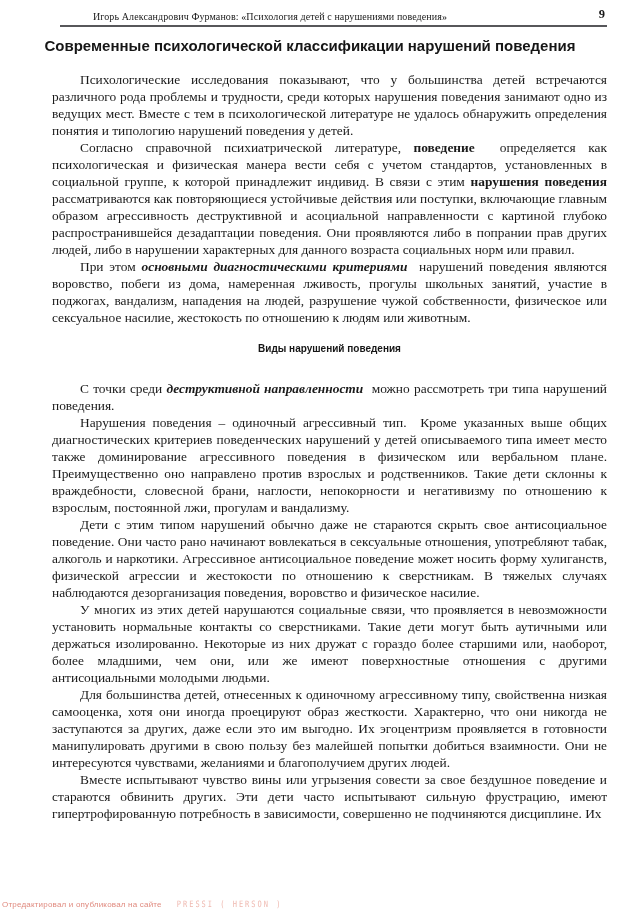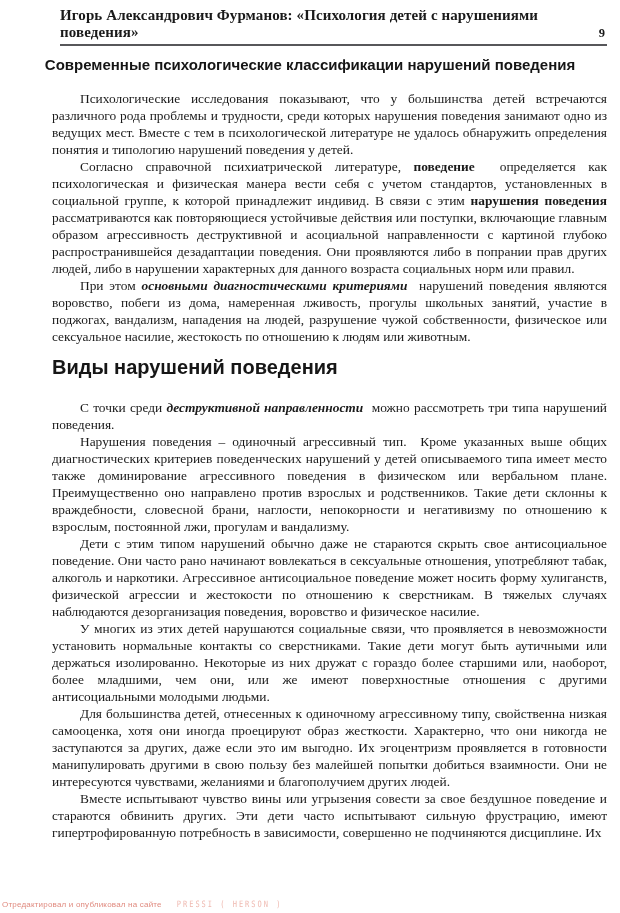--- a/index.html
+++ b/index.html
@@ -18,23 +18,24 @@
   }
   .running-head {
     margin: 7px 13px 0 60px;
     display: flex;
     justify-content: space-between;
     align-items: flex-end;
     border-bottom: 2px solid #57575a;
     padding-bottom: 3px;
   }
   .running-head .book-title {
-    font-size: 15px;
-    font-weight: bold;
+    font-size: 10px;
+    font-weight: normal;
     letter-spacing: 0.1px;
+    margin-left: 33px;
   }
   .running-head .page-num {
     font-size: 12.5px;
     font-weight: bold;
     padding-right: 2px;
   }
   .doc-title {
     margin: 10px 20px 17px 20px;
     text-align: center;
     font-family: "Liberation Sans", "DejaVu Sans", sans-serif;
@@ -47,24 +48,25 @@
     font-size: 13.4px;
     line-height: 17px;
     text-align: justify;
   }
   .body-text p.para {
     margin: 0;
     text-indent: 28px;
   }
   .subheading {
     margin: 14px 0 23px 0;
+    text-align: center;
     text-indent: 0;
     font-family: "Liberation Sans", "DejaVu Sans", sans-serif;
     font-weight: bold;
-    font-size: 20px;
+    font-size: 10px;
     color: #161616;
   }
   .run-bold { font-weight: bold; }
   .run-italic { }
   .run-bolditalic { font-weight: bold; font-style: italic; }
   .watermark {
     position: absolute;
     left: 2px;
     bottom: 4px;
     font-family: "Liberation Sans", "DejaVu Sans", sans-serif;
@@ -86,21 +88,21 @@
 </head>
 <body>
 
 <div class="page">
 
   <div class="running-head">
     <span class="book-title">Игорь Александрович Фурманов: «Психология детей с нарушениями поведения»</span>
     <span class="page-num">9</span>
   </div>
 
-  <div class="doc-title">Современные психологические классификации нарушений поведения</div>
+  <div class="doc-title">Современные психологической классификации нарушений поведения</div>
 
   <div class="body-text">
       <p class="para"><span>Психологические исследования показывают, что у большинства детей встречаются различного рода проблемы и трудности, среди которых нарушения поведения занимают одно из ведущих мест. Вместе с тем в психологической литературе не удалось обнаружить определения понятия и типологию нарушений поведения у детей.</span></p>
       <p class="para"><span>Согласно справочной психиатрической литературе, </span><span class="run-bold">поведение</span><span>&nbsp; определяется как психологическая и физическая манера вести себя с учетом стандартов, установленных в социальной группе, к которой принадлежит индивид. В связи с этим </span><span class="run-bold">нарушения поведения</span><span> рассматриваются как повторяющиеся устойчивые действия или поступки, включающие главным образом агрессивность деструктивной и асоциальной направленности с картиной глубоко распространившейся дезадаптации поведения. Они проявляются либо в попрании прав других людей, либо в нарушении характерных для данного возраста социальных норм или правил.</span></p>
       <p class="para"><span>При этом </span><span class="run-bolditalic">основными диагностическими критериями</span><span>&nbsp; нарушений поведения являются воровство, побеги из дома, намеренная лживость, прогулы школьных занятий, участие в поджогах, вандализм, нападения на людей, разрушение чужой собственности, физическое или сексуальное насилие, жестокость по отношению к людям или животным.</span></p>
       <div class="subheading">Виды нарушений поведения</div>
       <p class="para"><span>С точки среди </span><span class="run-bolditalic">деструктивной направленности</span><span>&nbsp; можно рассмотреть три типа нарушений поведения.</span></p>
       <p class="para"><span class="run-italic">Нарушения поведения – одиночный агрессивный тип.</span><span>&nbsp; Кроме указанных выше общих диагностических критериев поведенческих нарушений у детей описываемого типа имеет место также доминирование агрессивного поведения в физическом или вербальном плане. Преимущественно оно направлено против взрослых и родственников. Такие дети склонны к враждебности, словесной брани, наглости, непокорности и негативизму по отношению к взрослым, постоянной лжи, прогулам и вандализму.</span></p>
       <p class="para"><span>Дети с этим типом нарушений обычно даже не стараются скрыть свое антисоциальное поведение. Они часто рано начинают вовлекаться в сексуальные отношения, употребляют табак, алкоголь и наркотики. Агрессивное антисоциальное поведение может носить форму хулиганств, физической агрессии и жестокости по отношению к сверстникам. В тяжелых случаях наблюдаются дезорганизация поведения, воровство и физическое насилие.</span></p>
       <p class="para"><span>У многих из этих детей нарушаются социальные связи, что проявляется в невозможности установить нормальные контакты со сверстниками. Такие дети могут быть аутичными или держаться изолированно. Некоторые из них дружат с гораздо более старшими или, наоборот, более младшими, чем они, или же имеют поверхностные отношения с другими антисоциальными молодыми людьми.</span></p>

